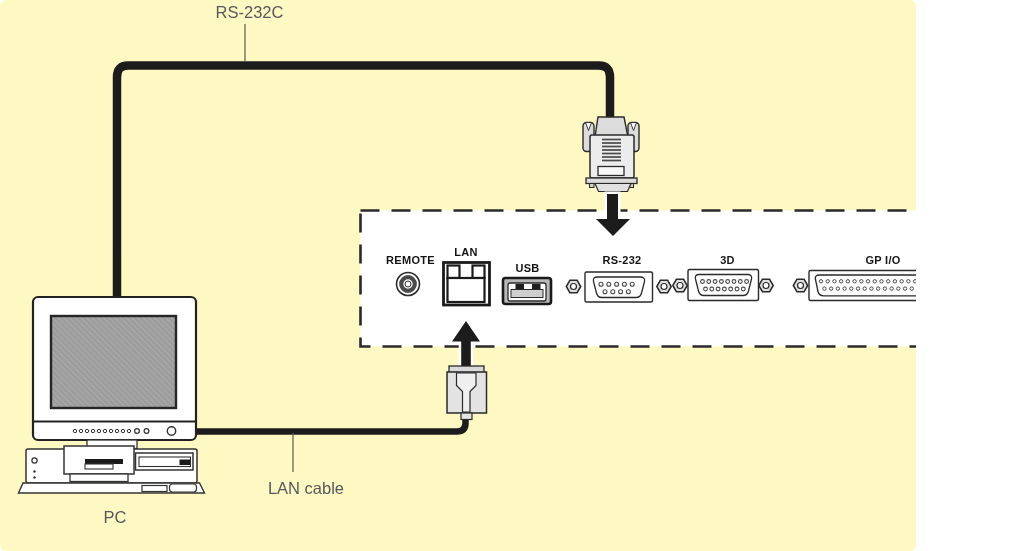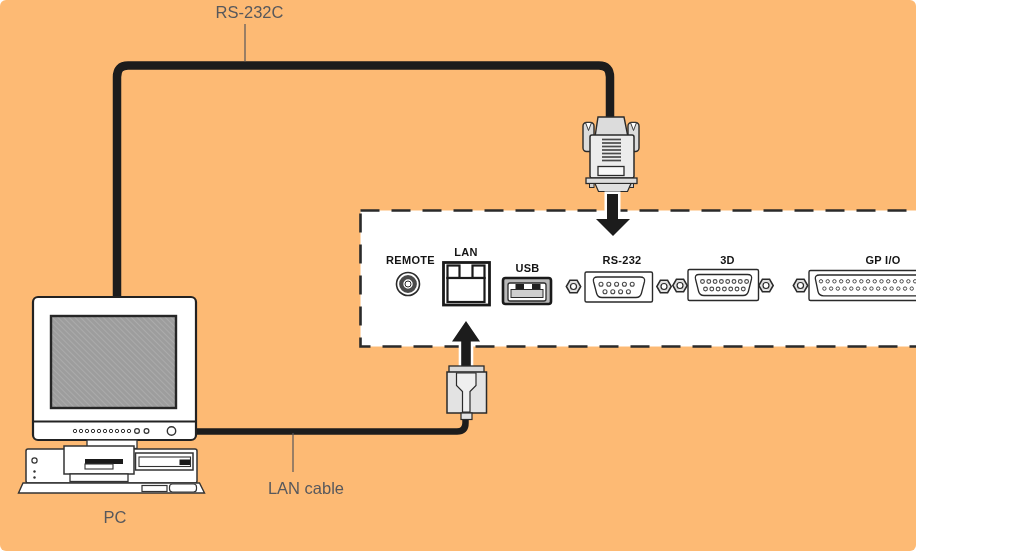--- a/index.html
+++ b/index.html
@@ -1,17 +1,17 @@
 <!DOCTYPE html>
 <html><head>
 <meta charset="utf-8">
 <style>
   html,body{margin:0;padding:0;background:#fff;}
   body{width:1024px;height:551px;font-family:"Liberation Sans",sans-serif;}
-  .stage{position:relative;width:916px;height:551px;overflow:hidden;background:#fdba74;border-radius:6px;}
+  .stage{position:relative;width:916px;height:551px;overflow:hidden;background:#fef9c3;border-radius:6px;}
   .stage svg{position:absolute;left:0;top:0;}
   .port-label{font-family:"Liberation Sans",sans-serif;font-size:11px;font-weight:700;fill:#141414;letter-spacing:.3px;}
   .gray-label{font-family:"Liberation Sans",sans-serif;font-size:16.5px;font-weight:400;fill:#57585c;}
   .halo{paint-order:stroke;stroke:#ffffff;stroke-width:5;fill:#1c1c1c;}
 </style>
 </head>
 <body>
 
 <div class="stage">
 <svg width="1024" height="551" viewBox="0 0 1024 551">

